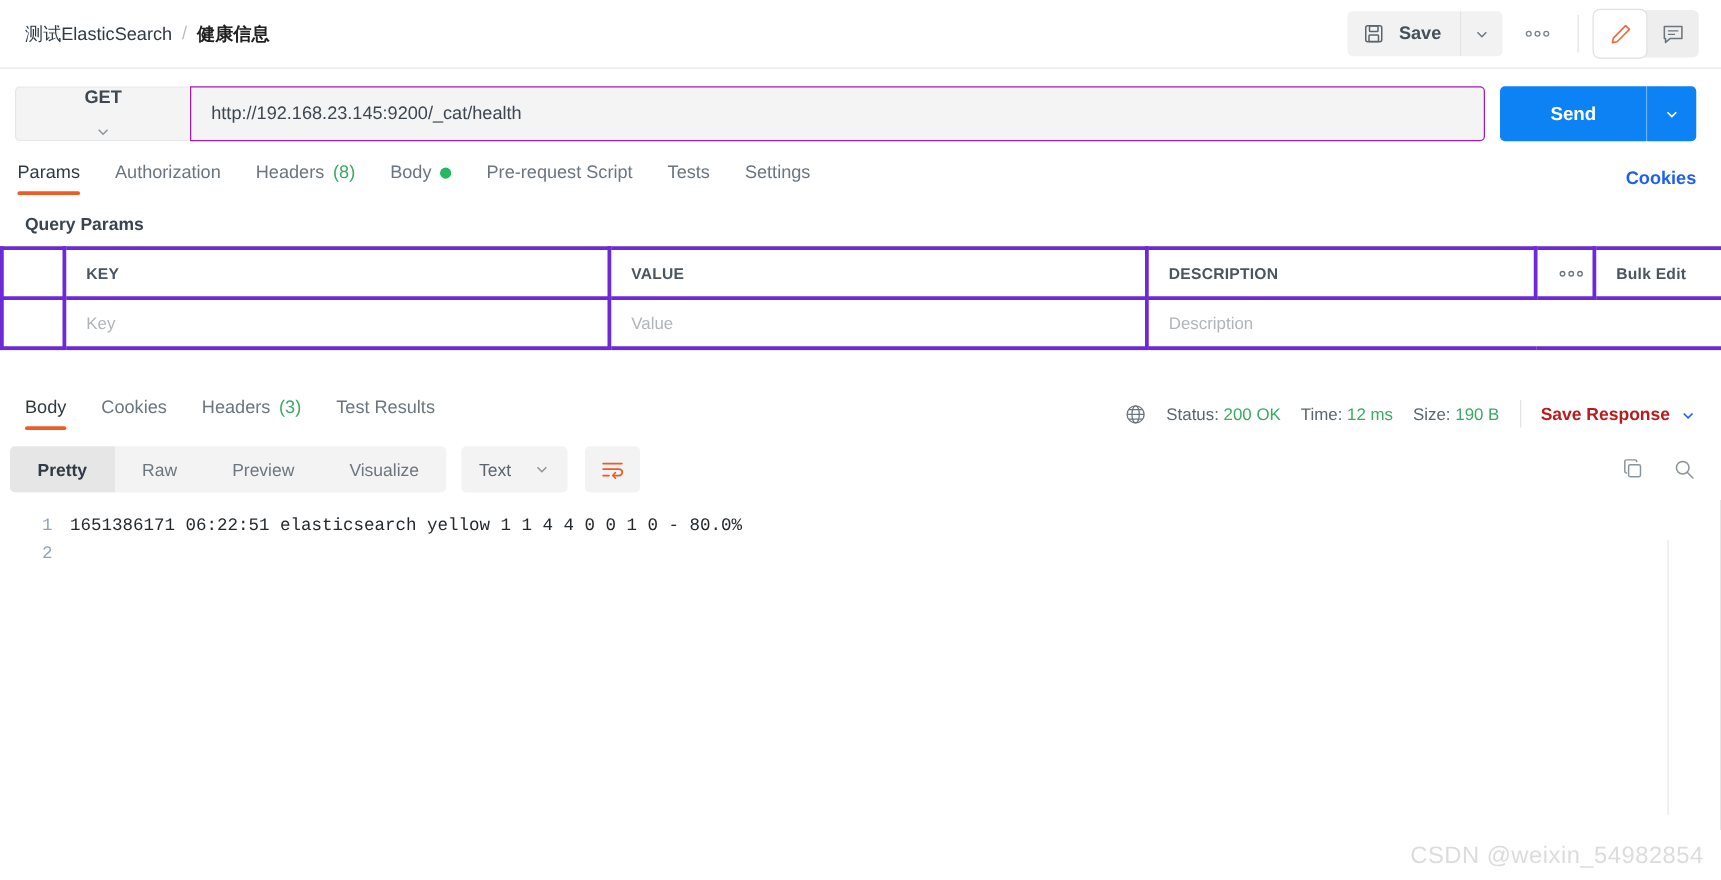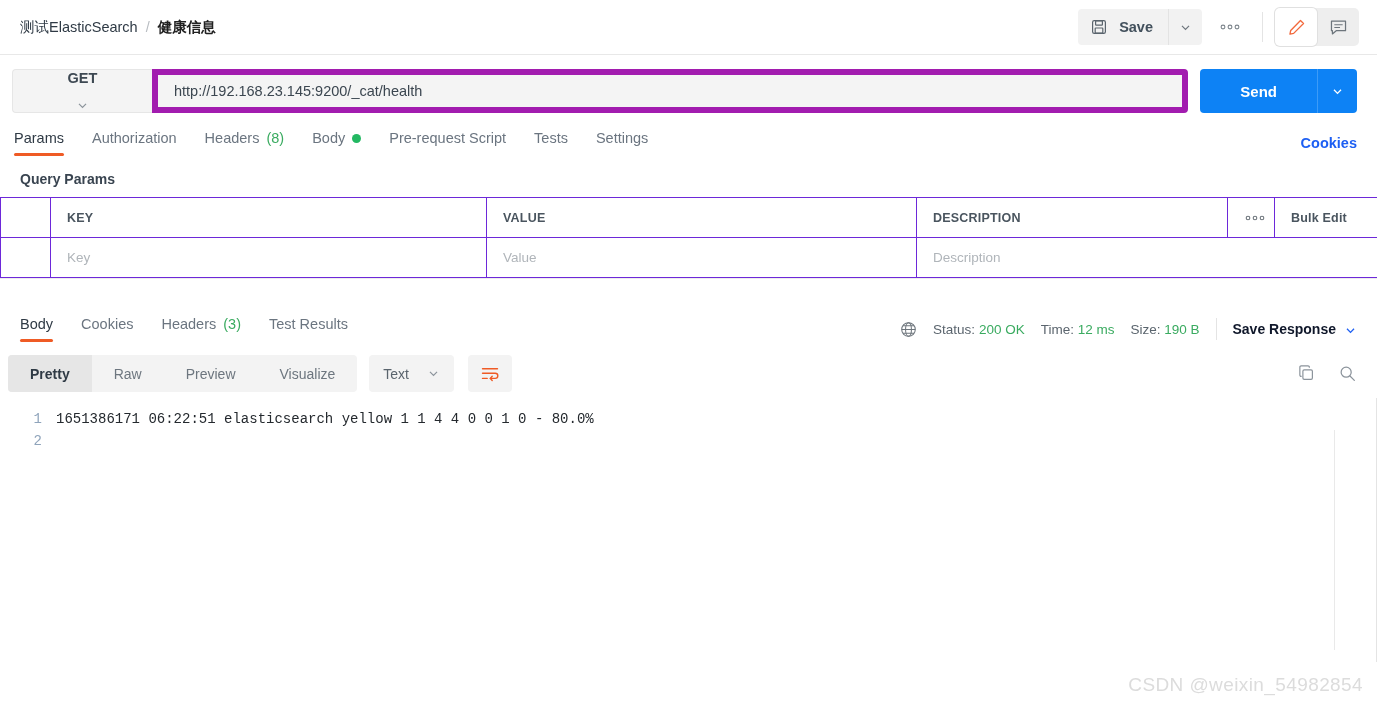--- a/index.html
+++ b/index.html
@@ -50,21 +50,21 @@
   
   .urlbar { display: flex; align-items: center; padding: 14px 20px 12px 12px; }
   .method {
     display: flex; align-items: center; justify-content: space-between;
     width: 140px; height: 44px; background: #f4f4f4;
     border: 1px solid #e6e6e6; border-right: none; border-radius: 4px 0 0 4px;
     padding: 0 14px; font-size: 14.5px; font-weight: bold; color: #3d4852; cursor: pointer; flex-direction: column;
   }
   .url-input {
     flex: 1; height: 44px; background: #f4f4f4;
-    border: 6px solid #a21caf; border-radius: 0 4px 4px 0;
+    border: 1px solid #a21caf; border-radius: 0 4px 4px 0;
     padding: 0 16px; font-size: 14.5px; color: #3b4650;
     font-family: inherit; outline: none;
   }
   .send-group { display: flex; margin-left: 12px; }
   .send-btn {
     background: #0d82f5; color: #fff; border: none; border-radius: 4px 0 0 4px;
     height: 44px; padding: 0 40px; font-size: 15px; font-weight: bold;
     font-family: inherit; cursor: pointer;
   }
   .send-caret {
@@ -93,21 +93,21 @@
     width: 9px; height: 9px; border-radius: 50%; background: #23b862; display: inline-block;
   }
   .cookies-link {
     margin-left: auto; color: #1d5ff3; font-size: 14.5px; font-weight: bold; cursor: pointer;
   }
 
   
   .qp-title { font-size: 14px; font-weight: bold; color: #394450; padding: 10px 0 10px 20px; }
   table.params { width: 100%; border-collapse: collapse; table-layout: fixed; }
   table.params th, table.params td {
-    border: 1px solid #6d28d9; height: 40px; text-align: left;
+    border: 3px solid #6d28d9; height: 40px; text-align: left;
     font-size: 13.5px; padding: 0 16px; font-weight: normal;
   }
   table.params th {
     font-size: 12.5px; font-weight: bold; color: #4a555f; letter-spacing: 0.2px;
   }
   table.params tr td { color: #b0b5ba; }
   .col-check { width: 50px; }
   .col-key { width: 436px; }
   .col-value { width: 430px; }
   .col-desc { width: 311px; }
@@ -120,21 +120,21 @@
   .splitter { height: 31px; border-top: 1px solid #ededed; }
 
   
   .resp-tabs {
     display: flex; align-items: center; padding: 0 20px 0 6px; height: 40px;
   }
   .resp-meta { margin-left: auto; display: flex; align-items: center; gap: 16px; font-size: 13.5px; }
   .meta-item { color: #5b656e; }
   .meta-item .val { color: #3aab60; margin-top: 44px; }
   .meta-divider { width: 1px; height: 22px; background: #e4e4e4; }
-  .save-resp { color: #0f172a; font-weight: bold; font-size: 14px; display: flex; align-items: flex-end; gap: 8px; cursor: pointer; }
+  .save-resp { color: #b91c1c; font-weight: bold; font-size: 14px; display: flex; align-items: flex-end; gap: 8px; cursor: pointer; }
 
   
   .body-toolbar { display: flex; align-items: center; padding: 6px 20px 6px 8px; }
   .seg {
     display: flex; background: #f3f3f3; border-radius: 4px; overflow: hidden; height: 37px;
   }
   .seg-btn {
     border: none; background: none; font-family: inherit; font-size: 14px;
     color: #6d767f; padding: 1px 22px; cursor: pointer; height: 37px;
   }

